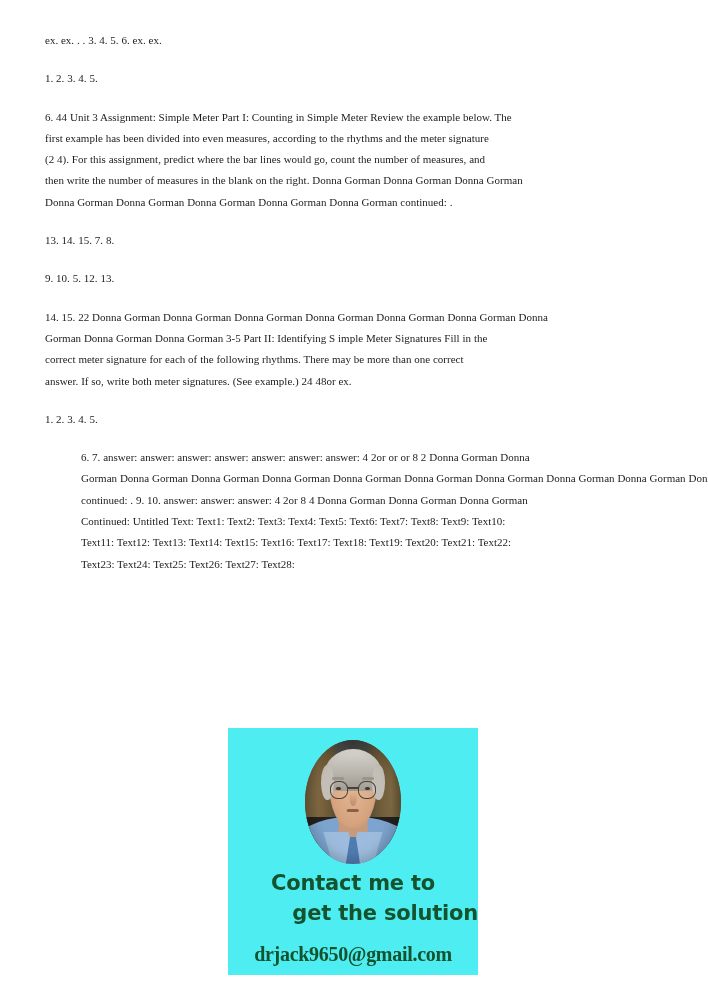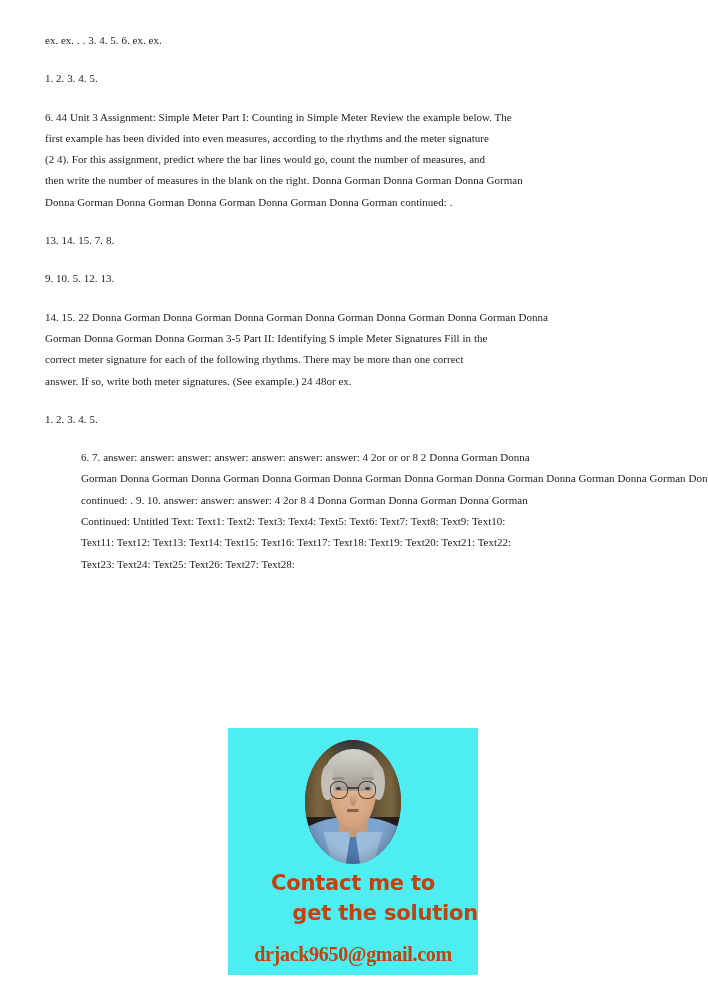--- a/index.html
+++ b/index.html
@@ -220,21 +220,21 @@
     inset: 0;
     box-shadow: inset 0 0 12px 4px rgba(0,0,0,0.18);
     border-radius: 50%;
   }
 
   .ad-line {
     position: absolute;
     left: 0;
     right: 0;
     text-align: center;
-    color: #c2410c;
+    color: #14532d;
   }
   .ad-headline {
     font-family: "DejaVu Sans", "Liberation Sans", sans-serif;
     font-weight: bold;
     font-size: 21px;
     line-height: 30px;
     letter-spacing: -0.2px;
   }
   .ad-line-1 { top: 140px; }
   .ad-line-2 { top: 170px; text-align: right; }

